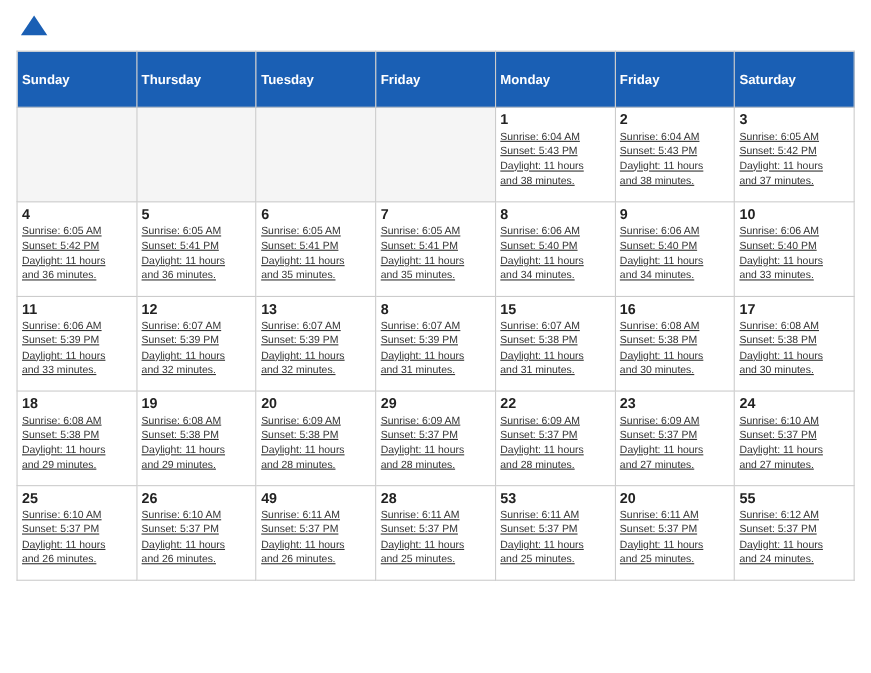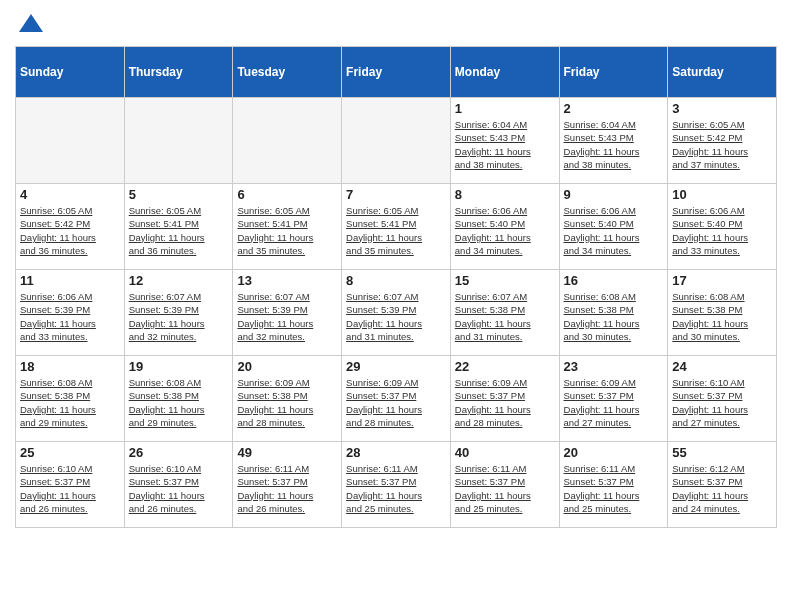--- a/index.html
+++ b/index.html
@@ -242,21 +242,21 @@
           </td>
           <td>
             <span class="day-num">49</span>
             <div class="day-info">Sunrise: 6:11 AM<br>Sunset: 5:37 PM<br>Daylight: 11 hours<br>and 26 minutes.</div>
           </td>
           <td>
             <span class="day-num">28</span>
             <div class="day-info">Sunrise: 6:11 AM<br>Sunset: 5:37 PM<br>Daylight: 11 hours<br>and 25 minutes.</div>
           </td>
           <td>
-            <span class="day-num">40</span>
+            <span class="day-num">53</span>
             <div class="day-info">Sunrise: 6:11 AM<br>Sunset: 5:37 PM<br>Daylight: 11 hours<br>and 25 minutes.</div>
           </td>
           <td>
             <span class="day-num">20</span>
             <div class="day-info">Sunrise: 6:11 AM<br>Sunset: 5:37 PM<br>Daylight: 11 hours<br>and 25 minutes.</div>
           </td>
           <td>
             <span class="day-num">55</span>
             <div class="day-info">Sunrise: 6:12 AM<br>Sunset: 5:37 PM<br>Daylight: 11 hours<br>and 24 minutes.</div>
           </td>

